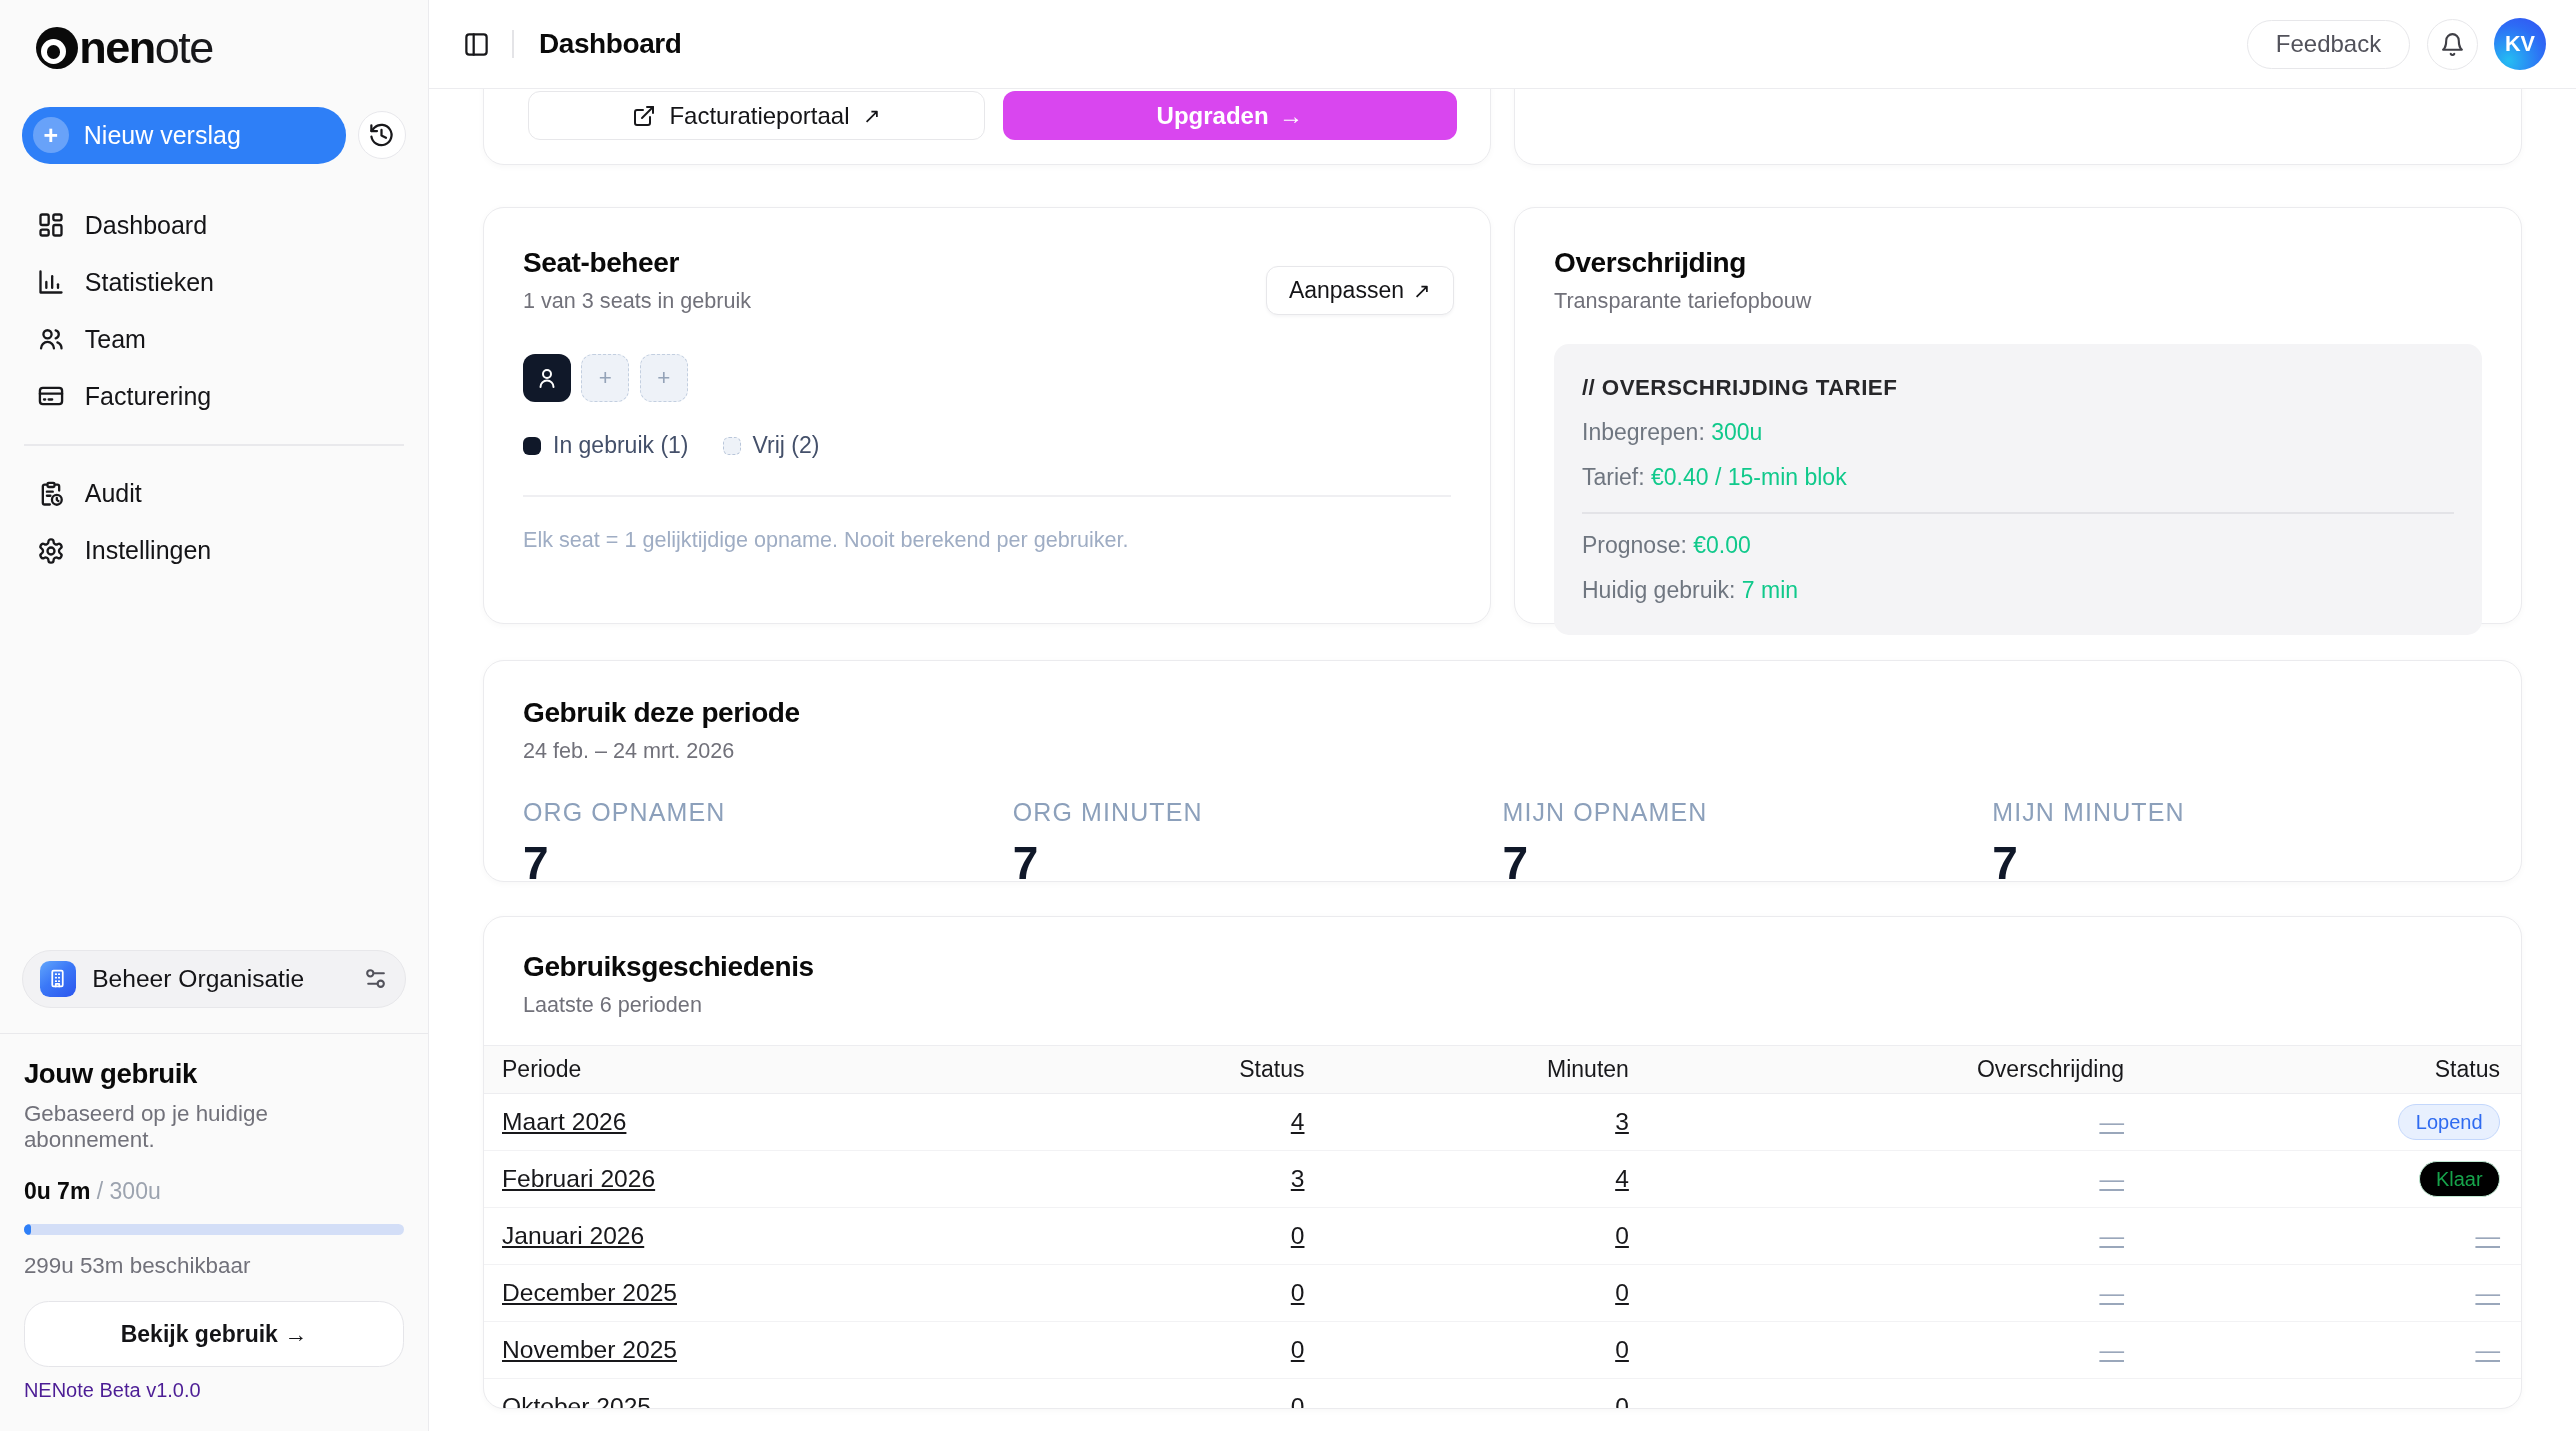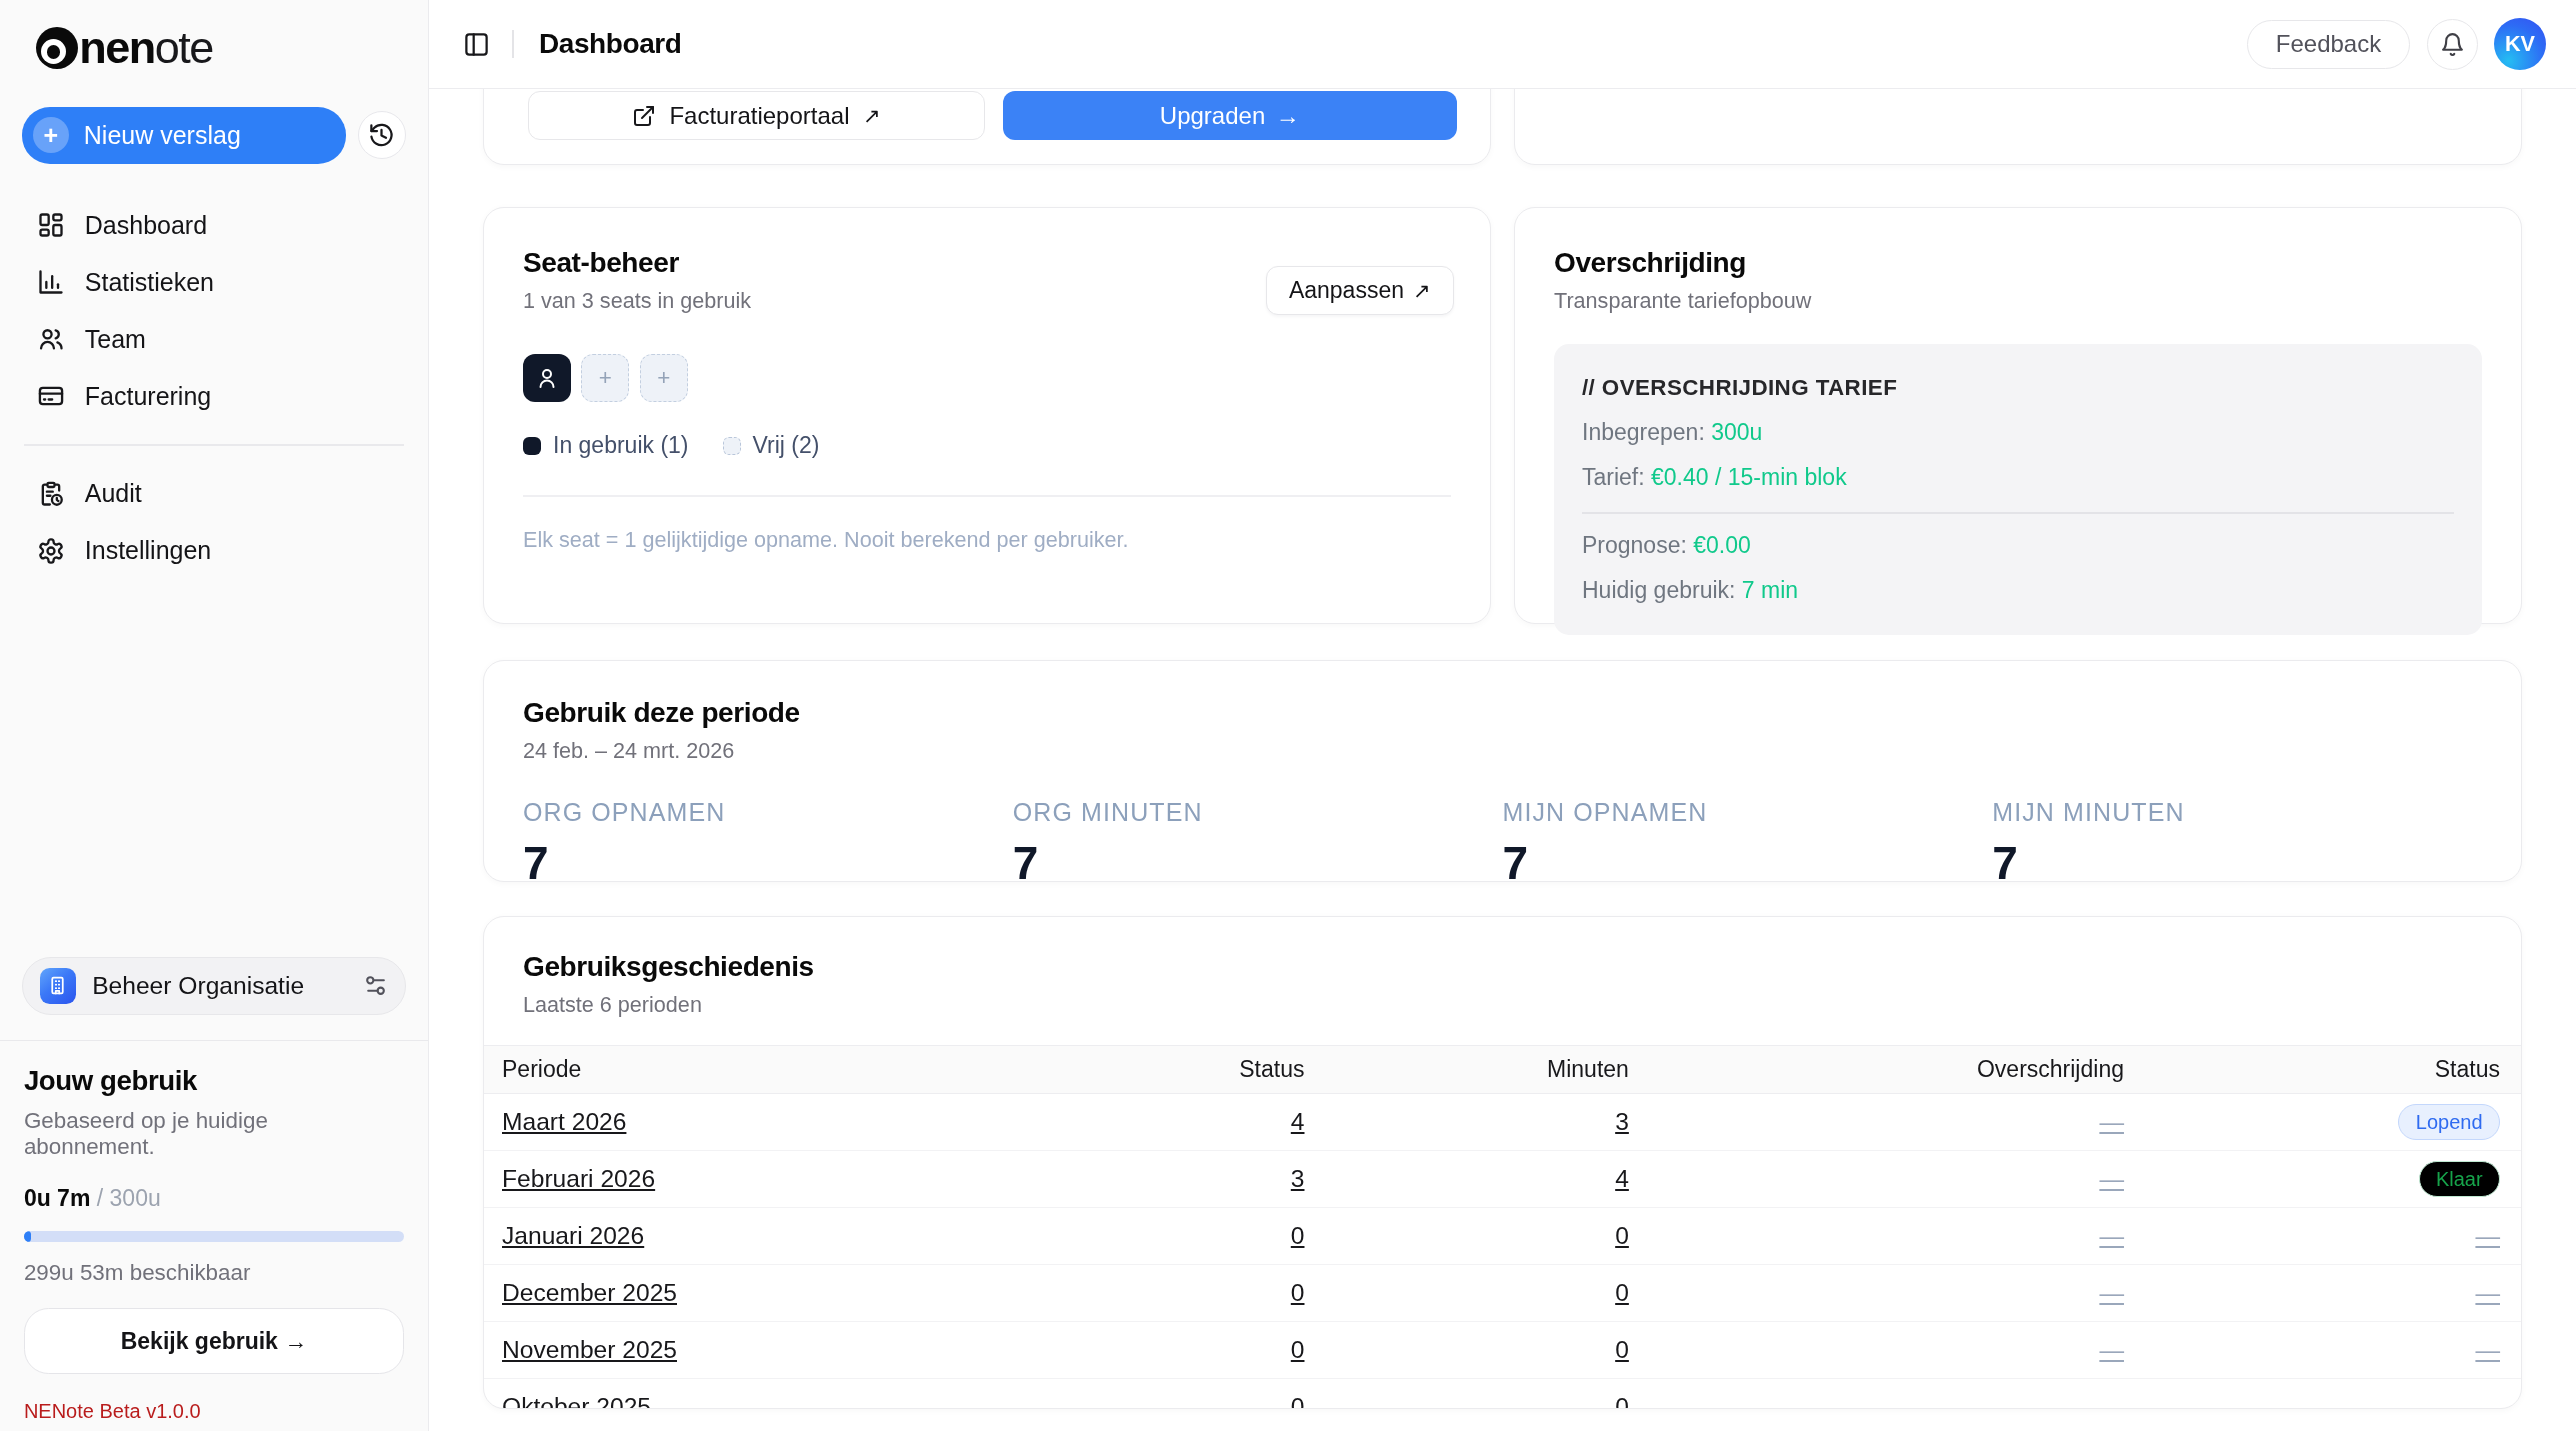--- a/index.html
+++ b/index.html
@@ -45,21 +45,21 @@
   .usage h3 { font-size:27.6px; font-weight:700; color:#0a0a0a; letter-spacing:-0.4px; }
   .usage .sub { font-size:22.4px; color:#71717a; margin-top:10.4px; }
   .usage .nums { font-size:23px; margin-top:25px; }
   .usage .nums b { font-weight:700; color:#0a0a0a; }
   .usage .nums span { color:#9ca3af; }
   .bar { height:10.4px; border-radius:6px; background:#d3def7; margin-top:19.4px; overflow:hidden; }
   .bar .fill { height:100%; width:2%; background:#2e7ff7; border-radius:6px; }
   .usage .avail { font-size:22.4px; color:#71717a; margin-top:18px; }
   .btn-usage { margin-top:22.4px; height:66px; border-radius:24.6px; background:#fff; border:1.5px solid #e5e5e9;
     display:flex; align-items:center; justify-content:center; font-size:23px; font-weight:600; color:#141417; cursor:pointer; }
-  .version { font-size:20px; color:#b91c1c; margin-top:26px; padding-bottom:8px; }
+  .version { font-size:20px; color:#4c1d95; margin-top:12px; padding-bottom:29px; }
 
   
   .topbar { position:absolute; left:429px; right:0; top:0; height:89px; background:#fff;
     border-bottom:1.5px solid #ececef; display:flex; align-items:center; padding:0 30px 0 34px; z-index:10; }
   .tb-divider { width:1.5px; height:28px; background:#e4e4e7; margin:0 25px 0 22.4px; }
   .tb-title { font-size:28px; font-weight:600; color:#0a0a0a; letter-spacing:-0.4px; }
   .tb-right { margin-left:auto; display:flex; align-items:center; gap:16.4px; }
   .btn-feedback { height:49px; border-radius:24.6px; border:1.5px solid #e7e7ea; background:#fff;
     padding:0 28px; display:flex; align-items:center; font-size:24px; color:#52525b; cursor:pointer; }
   .btn-bell { width:51px; height:51px; border-radius:50%; border:1.5px solid #e7e7ea; background:#fff;
@@ -70,22 +70,22 @@
 
   
   .main { position:absolute; left:429px; top:89px; right:0; bottom:0; background:#fff; }
   .card { position:absolute; background:#fff; border:1.5px solid #ebebee; border-radius:21px;
     box-shadow:0 1.5px 6px rgba(16,24,40,.03); }
 
   .card-billing { left:54px; top:-43px; width:1008px; height:119px; }
   .billing-btns { position:absolute; left:44px; right:33px; bottom:24px; display:flex; gap:18px; }
   .btn-portal { flex:1; height:49px; border-radius:12px; border:1.5px solid #e7e7ea; background:#fff;
     display:flex; align-items:center; justify-content:center; gap:13.4px; font-size:24px; font-weight:500; color:#141417; cursor:pointer; }
-  .btn-upgrade { flex:1; height:49px; border-radius:12px; background:#3b82f6; color:#fff;
-    display:flex; align-items:center; justify-content:center; gap:10.4px; font-size:24px; font-weight:400; cursor:pointer; }
+  .btn-upgrade { flex:1; height:49px; border-radius:12px; background:#d946ef; color:#fff;
+    display:flex; align-items:center; justify-content:center; gap:10.4px; font-size:24px; font-weight:700; cursor:pointer; }
   .card-top-right { left:1085px; top:-43px; width:1008px; height:119px; }
 
   .card-seats { left:54px; top:118px; width:1008px; height:417px; padding:39px; }
   .card-h { font-size:28px; font-weight:650; color:#0a0a0a; letter-spacing:-0.4px; }
   .card-sub { font-size:21.6px; color:#71717a; margin-top:9px; }
   .btn-manage { position:absolute; right:36px; top:58px; height:49px; border-radius:12px; border:1.5px solid #e7e7ea;
     background:#fff; padding:0 22.4px; display:flex; align-items:center; gap:9px; font-size:23px; font-weight:500;
     color:#141417; cursor:pointer; box-shadow:0 1.5px 3px rgba(16,24,40,.04); }
   .arrow-ne { font-size:21px; }
   .seat-tiles { display:flex; gap:10.4px; margin-top:40px; }

